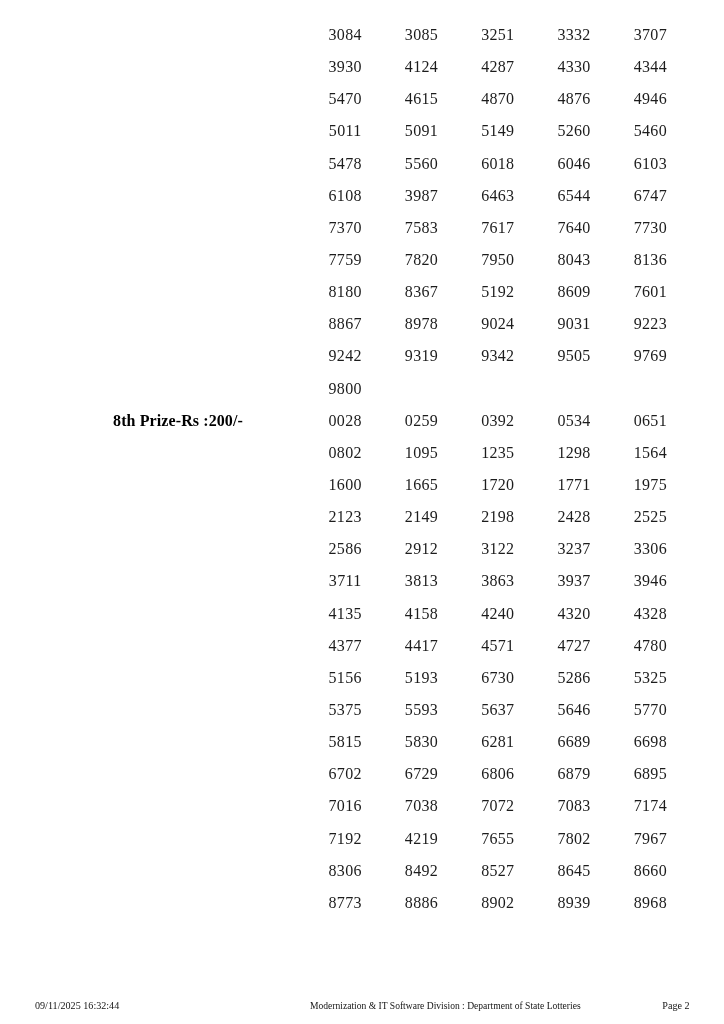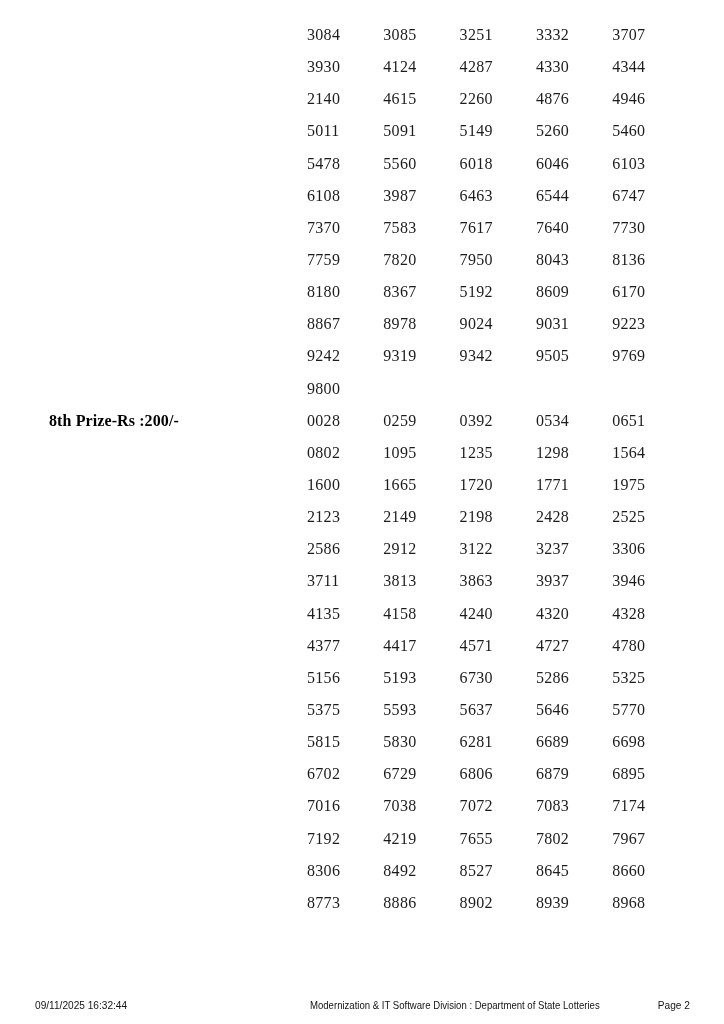--- a/index.html
+++ b/index.html
@@ -13,20 +13,21 @@
     height: 1024px;
     background: #ffffff;
     overflow: hidden;
     font-family: "Liberation Serif", serif;
   }
   .grid {
     position: absolute;
     top: 19px;
     left: 0;
     width: 608px;
+    text-align: center;
   }
   .row {
     display: grid;
     grid-template-columns: 307px repeat(5, 76.3px);
     height: 32.15px;
     align-items: center;
   }
   .label {
     padding-left: 49px;
     font-weight: bold;
@@ -39,21 +40,21 @@
     font-size: 16px;
     color: #1c1c1c;
     letter-spacing: 0.3px;
   }
   .footer {
     position: absolute;
     top: 999px;
     left: 0;
     width: 724px;
     height: 14px;
-    font-family: Liberation Sans, sans-serif;
+    font-family: Liberation Serif, serif;
     font-size: 11px;
     line-height: 13px;
     color: #141414;
   }
   .footer-datetime {
     position: absolute;
     left: 35px;
     transform: scaleX(0.92);
     transform-origin: left center;
     white-space: nowrap;
@@ -89,23 +90,23 @@
       <div class="row">
         <div class="label"></div>
         <div class="num">3930</div>
         <div class="num">4124</div>
         <div class="num">4287</div>
         <div class="num">4330</div>
         <div class="num">4344</div>
       </div>
       <div class="row">
         <div class="label"></div>
-        <div class="num">2140</div>
+        <div class="num">5470</div>
         <div class="num">4615</div>
-        <div class="num">2260</div>
+        <div class="num">4870</div>
         <div class="num">4876</div>
         <div class="num">4946</div>
       </div>
       <div class="row">
         <div class="label"></div>
         <div class="num">5011</div>
         <div class="num">5091</div>
         <div class="num">5149</div>
         <div class="num">5260</div>
         <div class="num">5460</div>
@@ -141,21 +142,21 @@
         <div class="num">7950</div>
         <div class="num">8043</div>
         <div class="num">8136</div>
       </div>
       <div class="row">
         <div class="label"></div>
         <div class="num">8180</div>
         <div class="num">8367</div>
         <div class="num">5192</div>
         <div class="num">8609</div>
-        <div class="num">6170</div>
+        <div class="num">7601</div>
       </div>
       <div class="row">
         <div class="label"></div>
         <div class="num">8867</div>
         <div class="num">8978</div>
         <div class="num">9024</div>
         <div class="num">9031</div>
         <div class="num">9223</div>
       </div>
       <div class="row">

